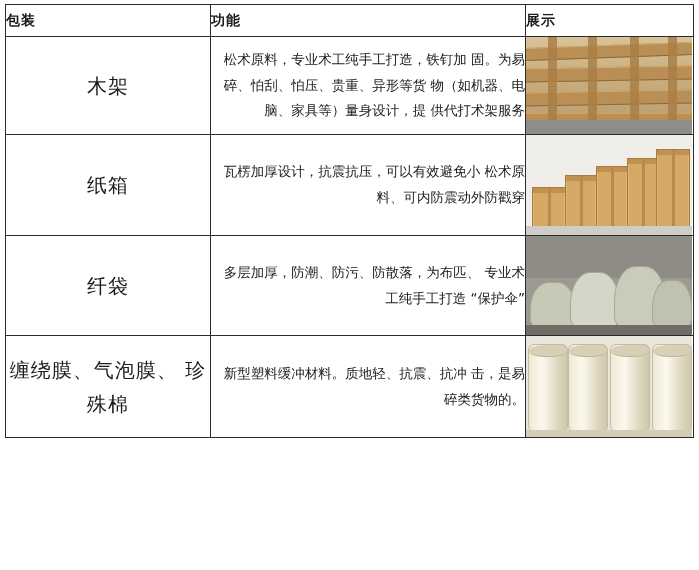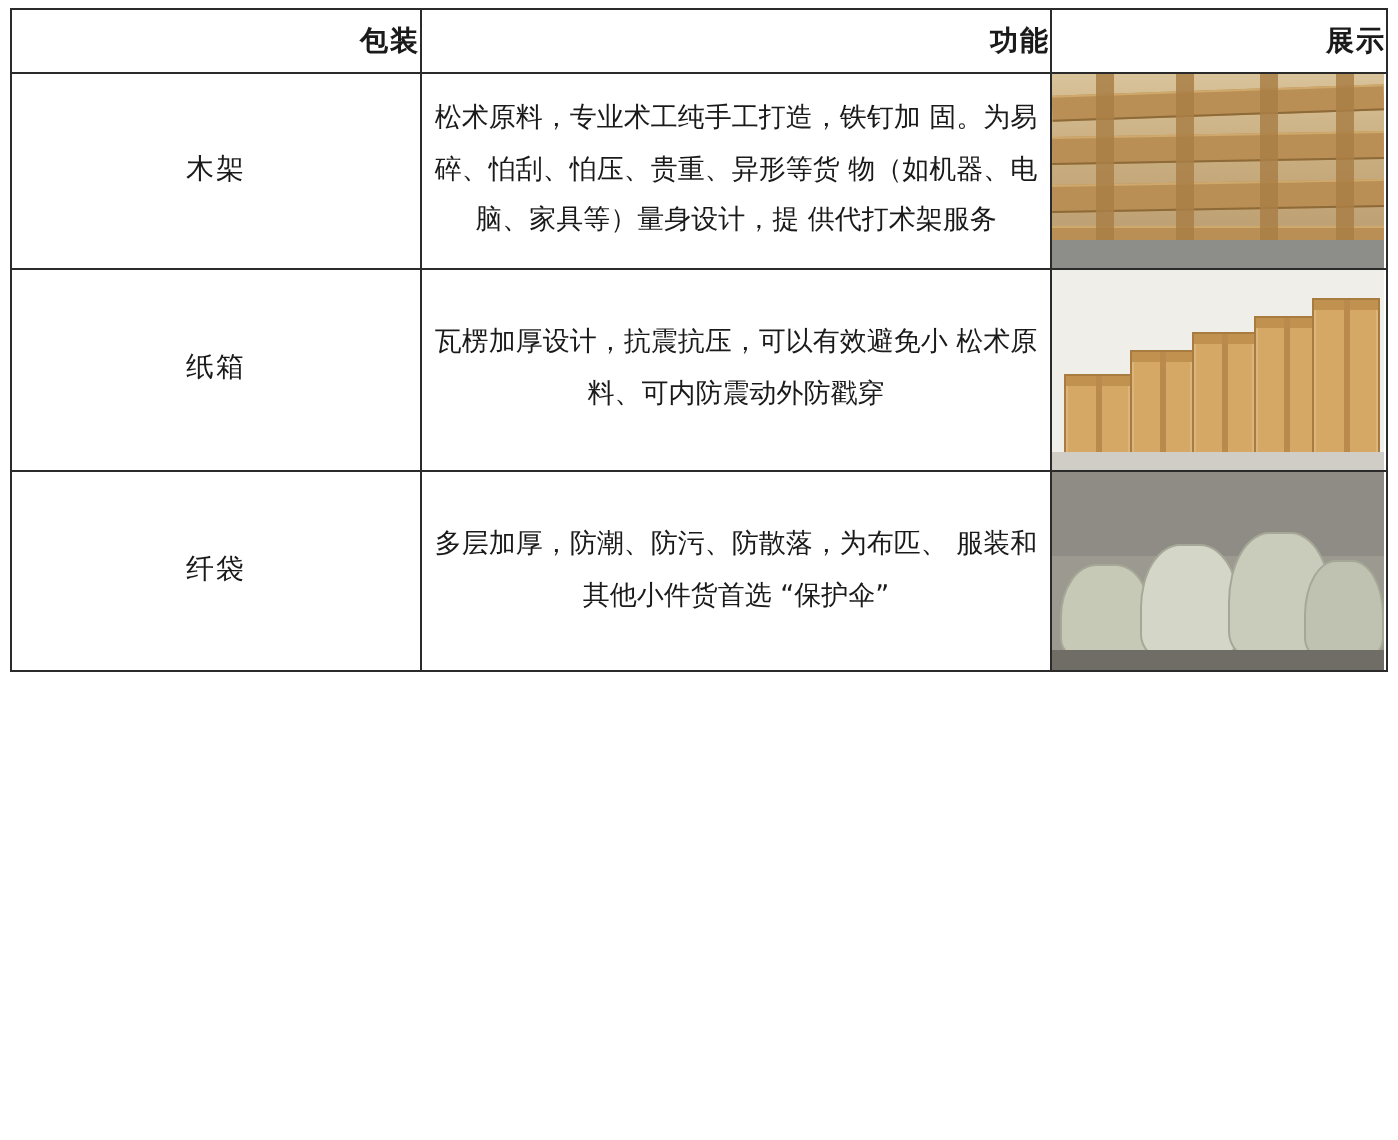--- a/index.html
+++ b/index.html
@@ -33,35 +33,35 @@
     padding: 0;
   }
   col.col-pkg { width: 205px; }
   col.col-func { width: 315px; }
   col.col-show { width: 168px; }
 
   thead th {
     height: 31px;
     font-weight: bold;
     font-size: 14px;
-    text-align: right;
+    text-align: left;
     letter-spacing: 1px;
   }
   td.cell-name {
     text-align: center;
-    font-size: 14px;
+    font-size: 20px;
     letter-spacing: 1px;
     padding: 4px 6px;
     line-height: 1.7;
   }
   td.cell-func {
     font-size: 13.5px;
     line-height: 1.9;
     padding: 8px 10px 8px 10px;
-    text-align: center;
+    text-align: right;
   }
   td.cell-show {
     padding: 0;
     text-align: center;
     vertical-align: middle;
   }
   .photo {
     width: 166px;
     height: 100%;
     display: block;
@@ -269,30 +269,43 @@
                 <div class="lid"></div>
                 <div class="tape"></div>
               </div>
             <div class="ground"></div>
           </div>
         </td>
       </tr>
 
       <tr class="row-bag">
         <td class="cell-name">纤袋</td>
-        <td class="cell-func">多层加厚，防潮、防污、防散落，为布匹、 服装和其他小件货首选 “保护伞”</td>
+        <td class="cell-func">多层加厚，防潮、防污、防散落，为布匹、 专业术工纯手工打造 “保护伞”</td>
         <td class="cell-show">
           <div class="photo ph-bag">
             <div class="wallback"></div>
             <div class="sack s1"></div>
             <div class="sack s2"></div>
             <div class="sack s3"></div>
             <div class="sack s4"></div>
             <div class="pallet"></div>
           </div>
         </td>
       </tr>
 
 
+      <tr class="row-film">
+        <td class="cell-name">缠绕膜、气泡膜、 珍殊棉</td>
+        <td class="cell-func">新型塑料缓冲材料。质地轻、抗震、抗冲 击，是易碎类货物的。</td>
+        <td class="cell-show">
+          <div class="photo ph-film">
+            <div class="roll f1"></div>
+            <div class="roll f2"></div>
+            <div class="roll f3"></div>
+            <div class="roll f4"></div>
+            <div class="shadow"></div>
+          </div>
+        </td>
+      </tr>
 
     </tbody>
   </table>
 </div>
 
 </body></html>

